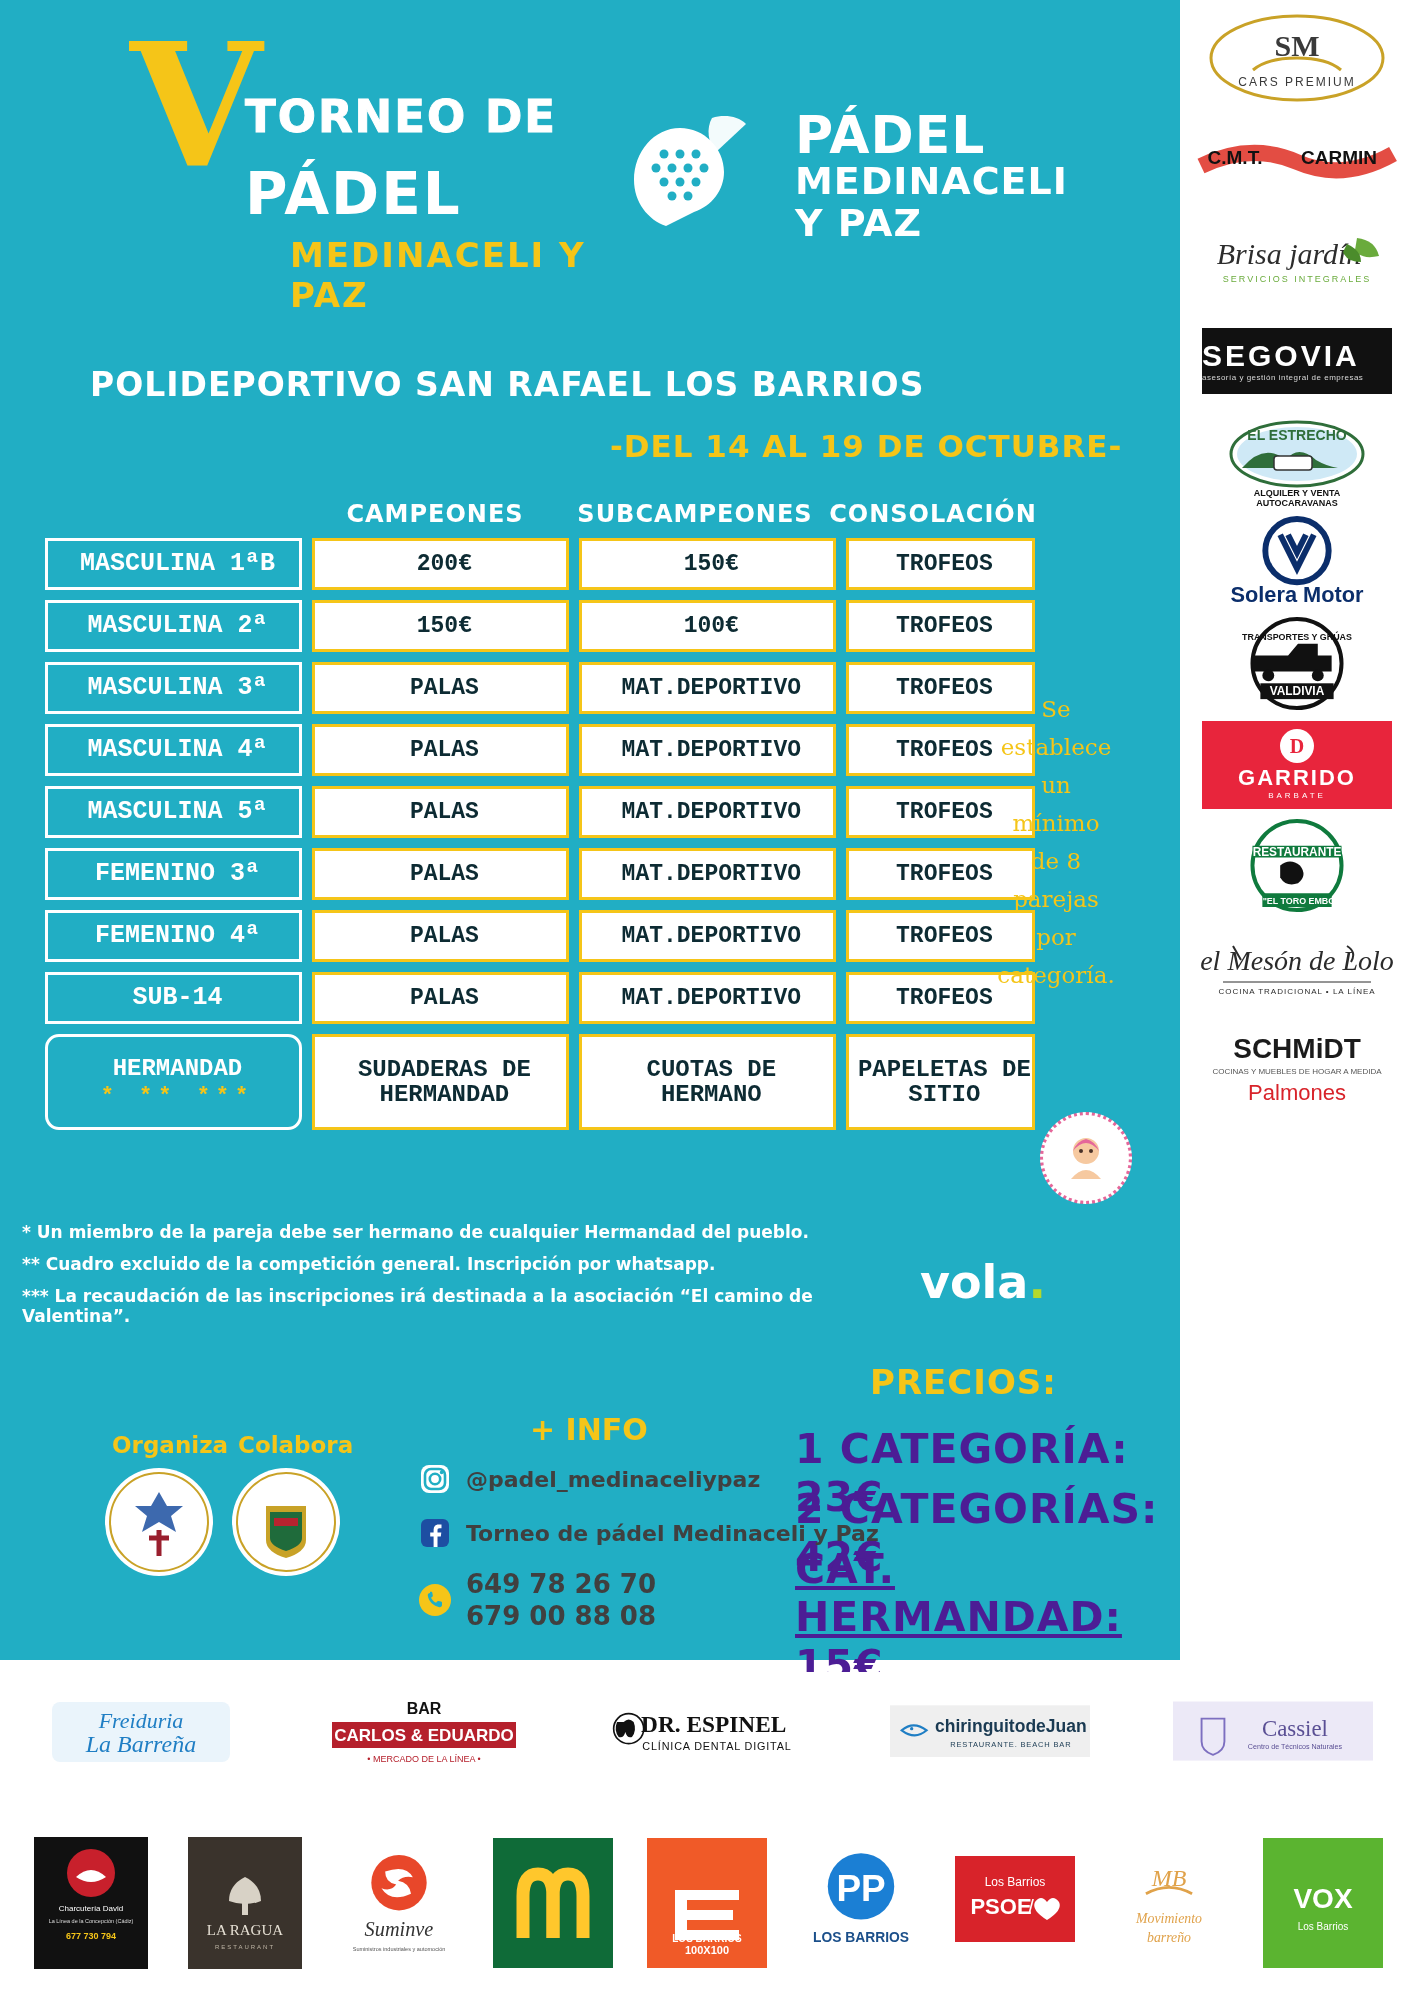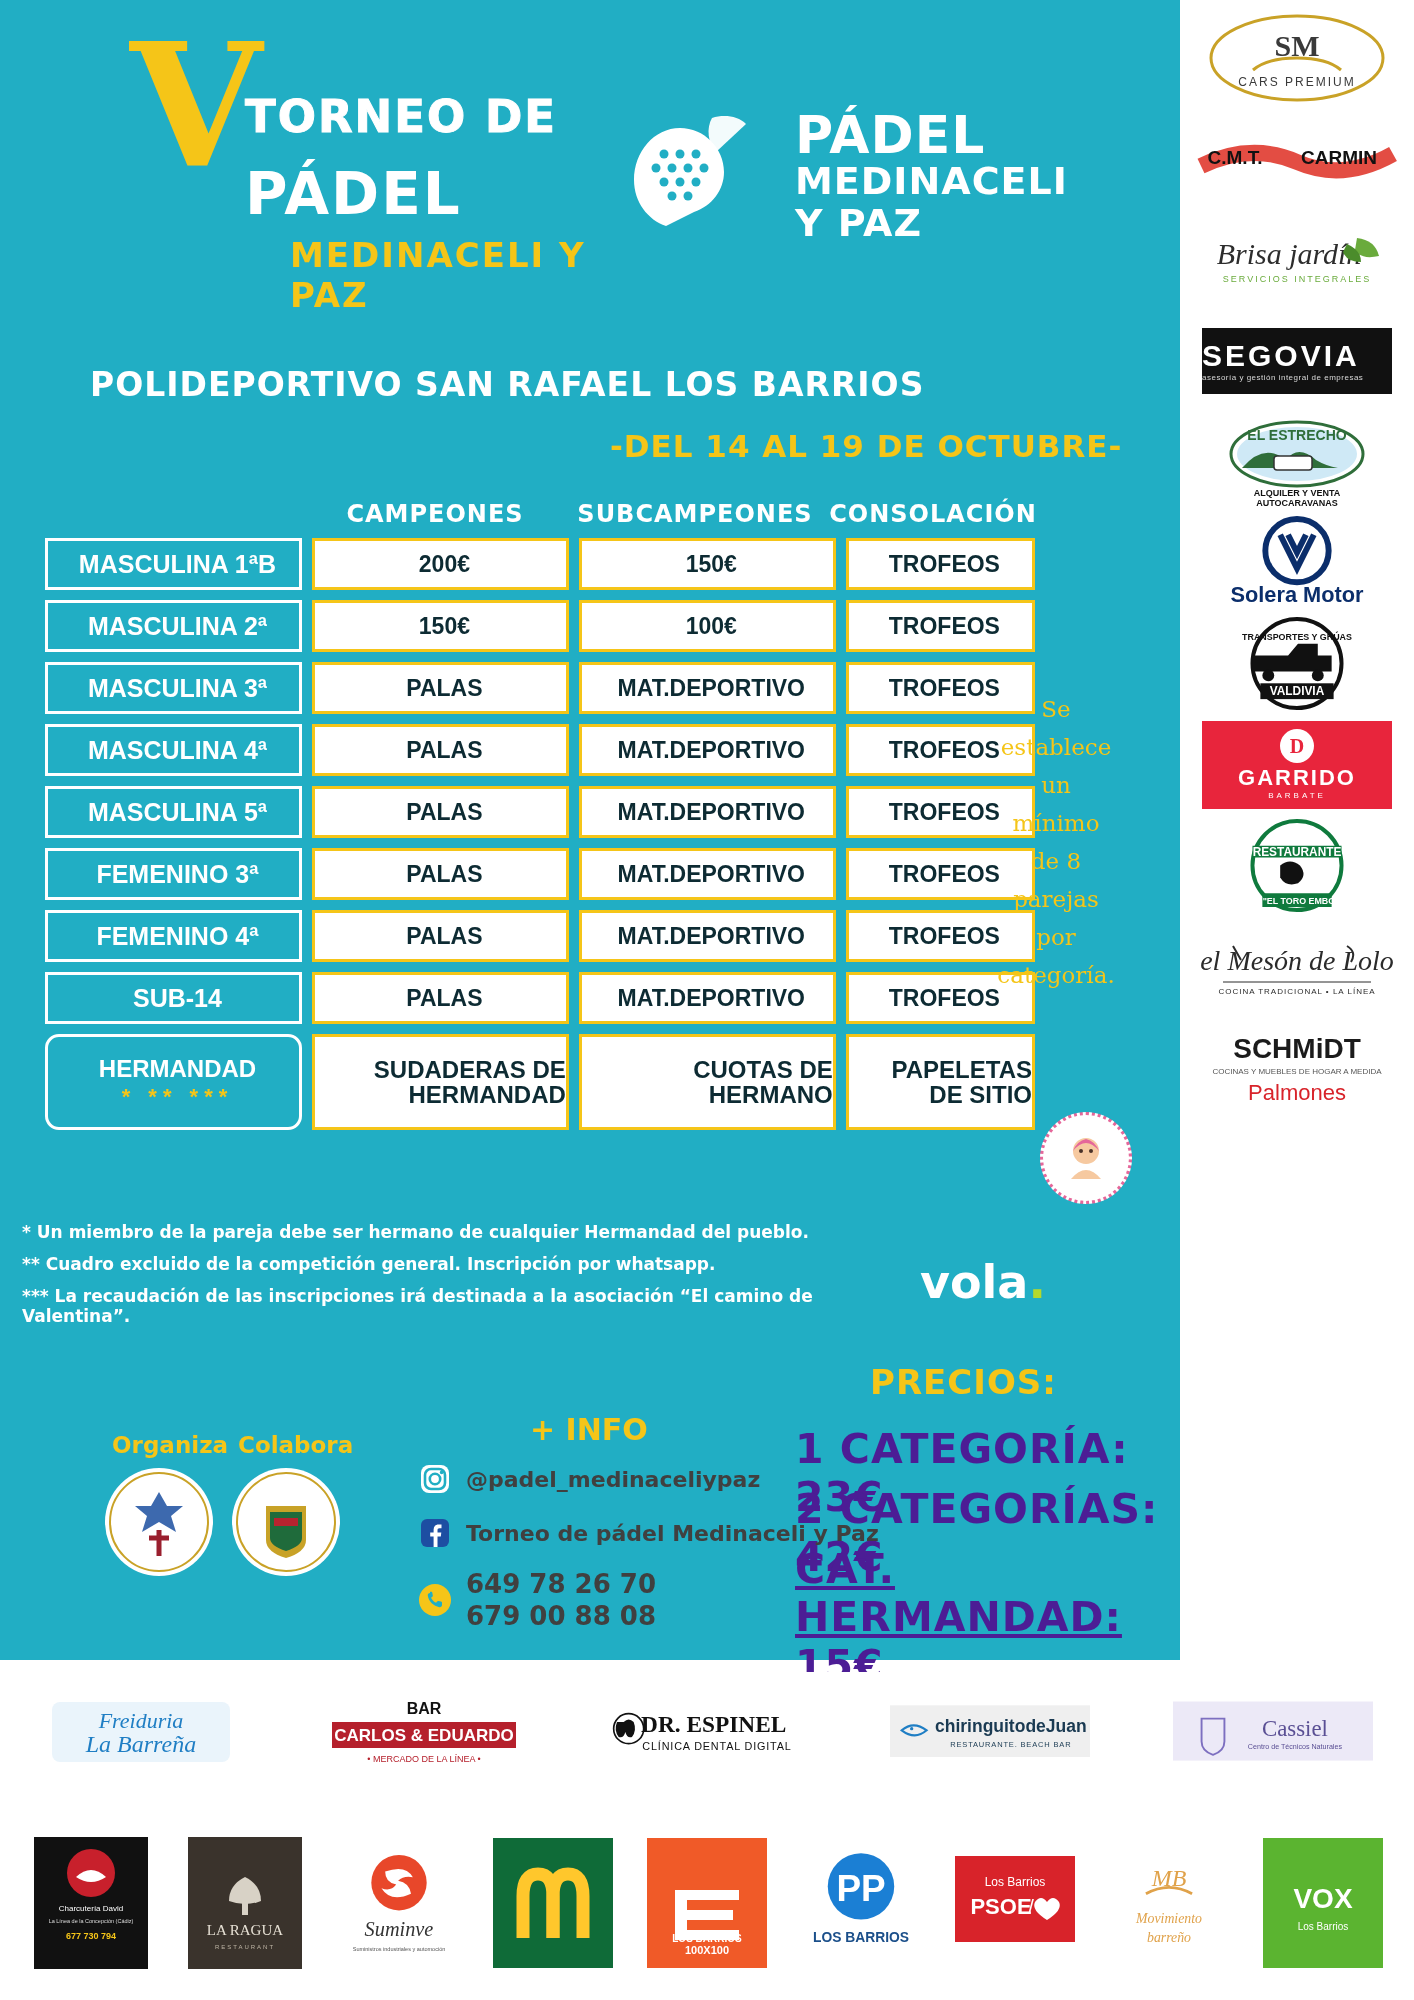--- a/index.html
+++ b/index.html
@@ -88,22 +88,22 @@
   }
   .th.c1 { left: 310px; width: 250px; }
   .th.c2 { left: 570px; width: 250px; }
   .th.c3 { left: 828px; width: 210px; }
 
   .rows { position: absolute; left: 45px; top: 538px; width: 990px; }
   .row { display: flex; align-items: stretch; margin-bottom: 10px; height: 52px; }
   .cell {
     border: 3px solid #f5c518; background: #ffffff;
     display: flex; align-items: center; justify-content: center;
-    font-family: Liberation Sans, sans-serif; font-weight: bold;
-    font-size: 23px; color: #0d2b33; text-align: right; line-height: 1.05; padding-left: 8px;
+    font-family: Liberation Mono, monospace; font-weight: bold;
+    font-size: 23px; color: #0d2b33; text-align: center; line-height: 1.05; padding-left: 8px;
   }
   .cell.cat {
     width: 258px; background: transparent; color: #ffffff;
     border: 3px solid #ffffff; font-size: 25px; margin-right: 10px;
   }
   .cell.v1 { width: 258px; margin-right: 10px; }
   .cell.v2 { width: 258px; margin-right: 10px; }
   .cell.v3 { width: 190px; }
   .row.hermandad { height: 96px; }
   .row.hermandad .cell { font-size: 24px; }

